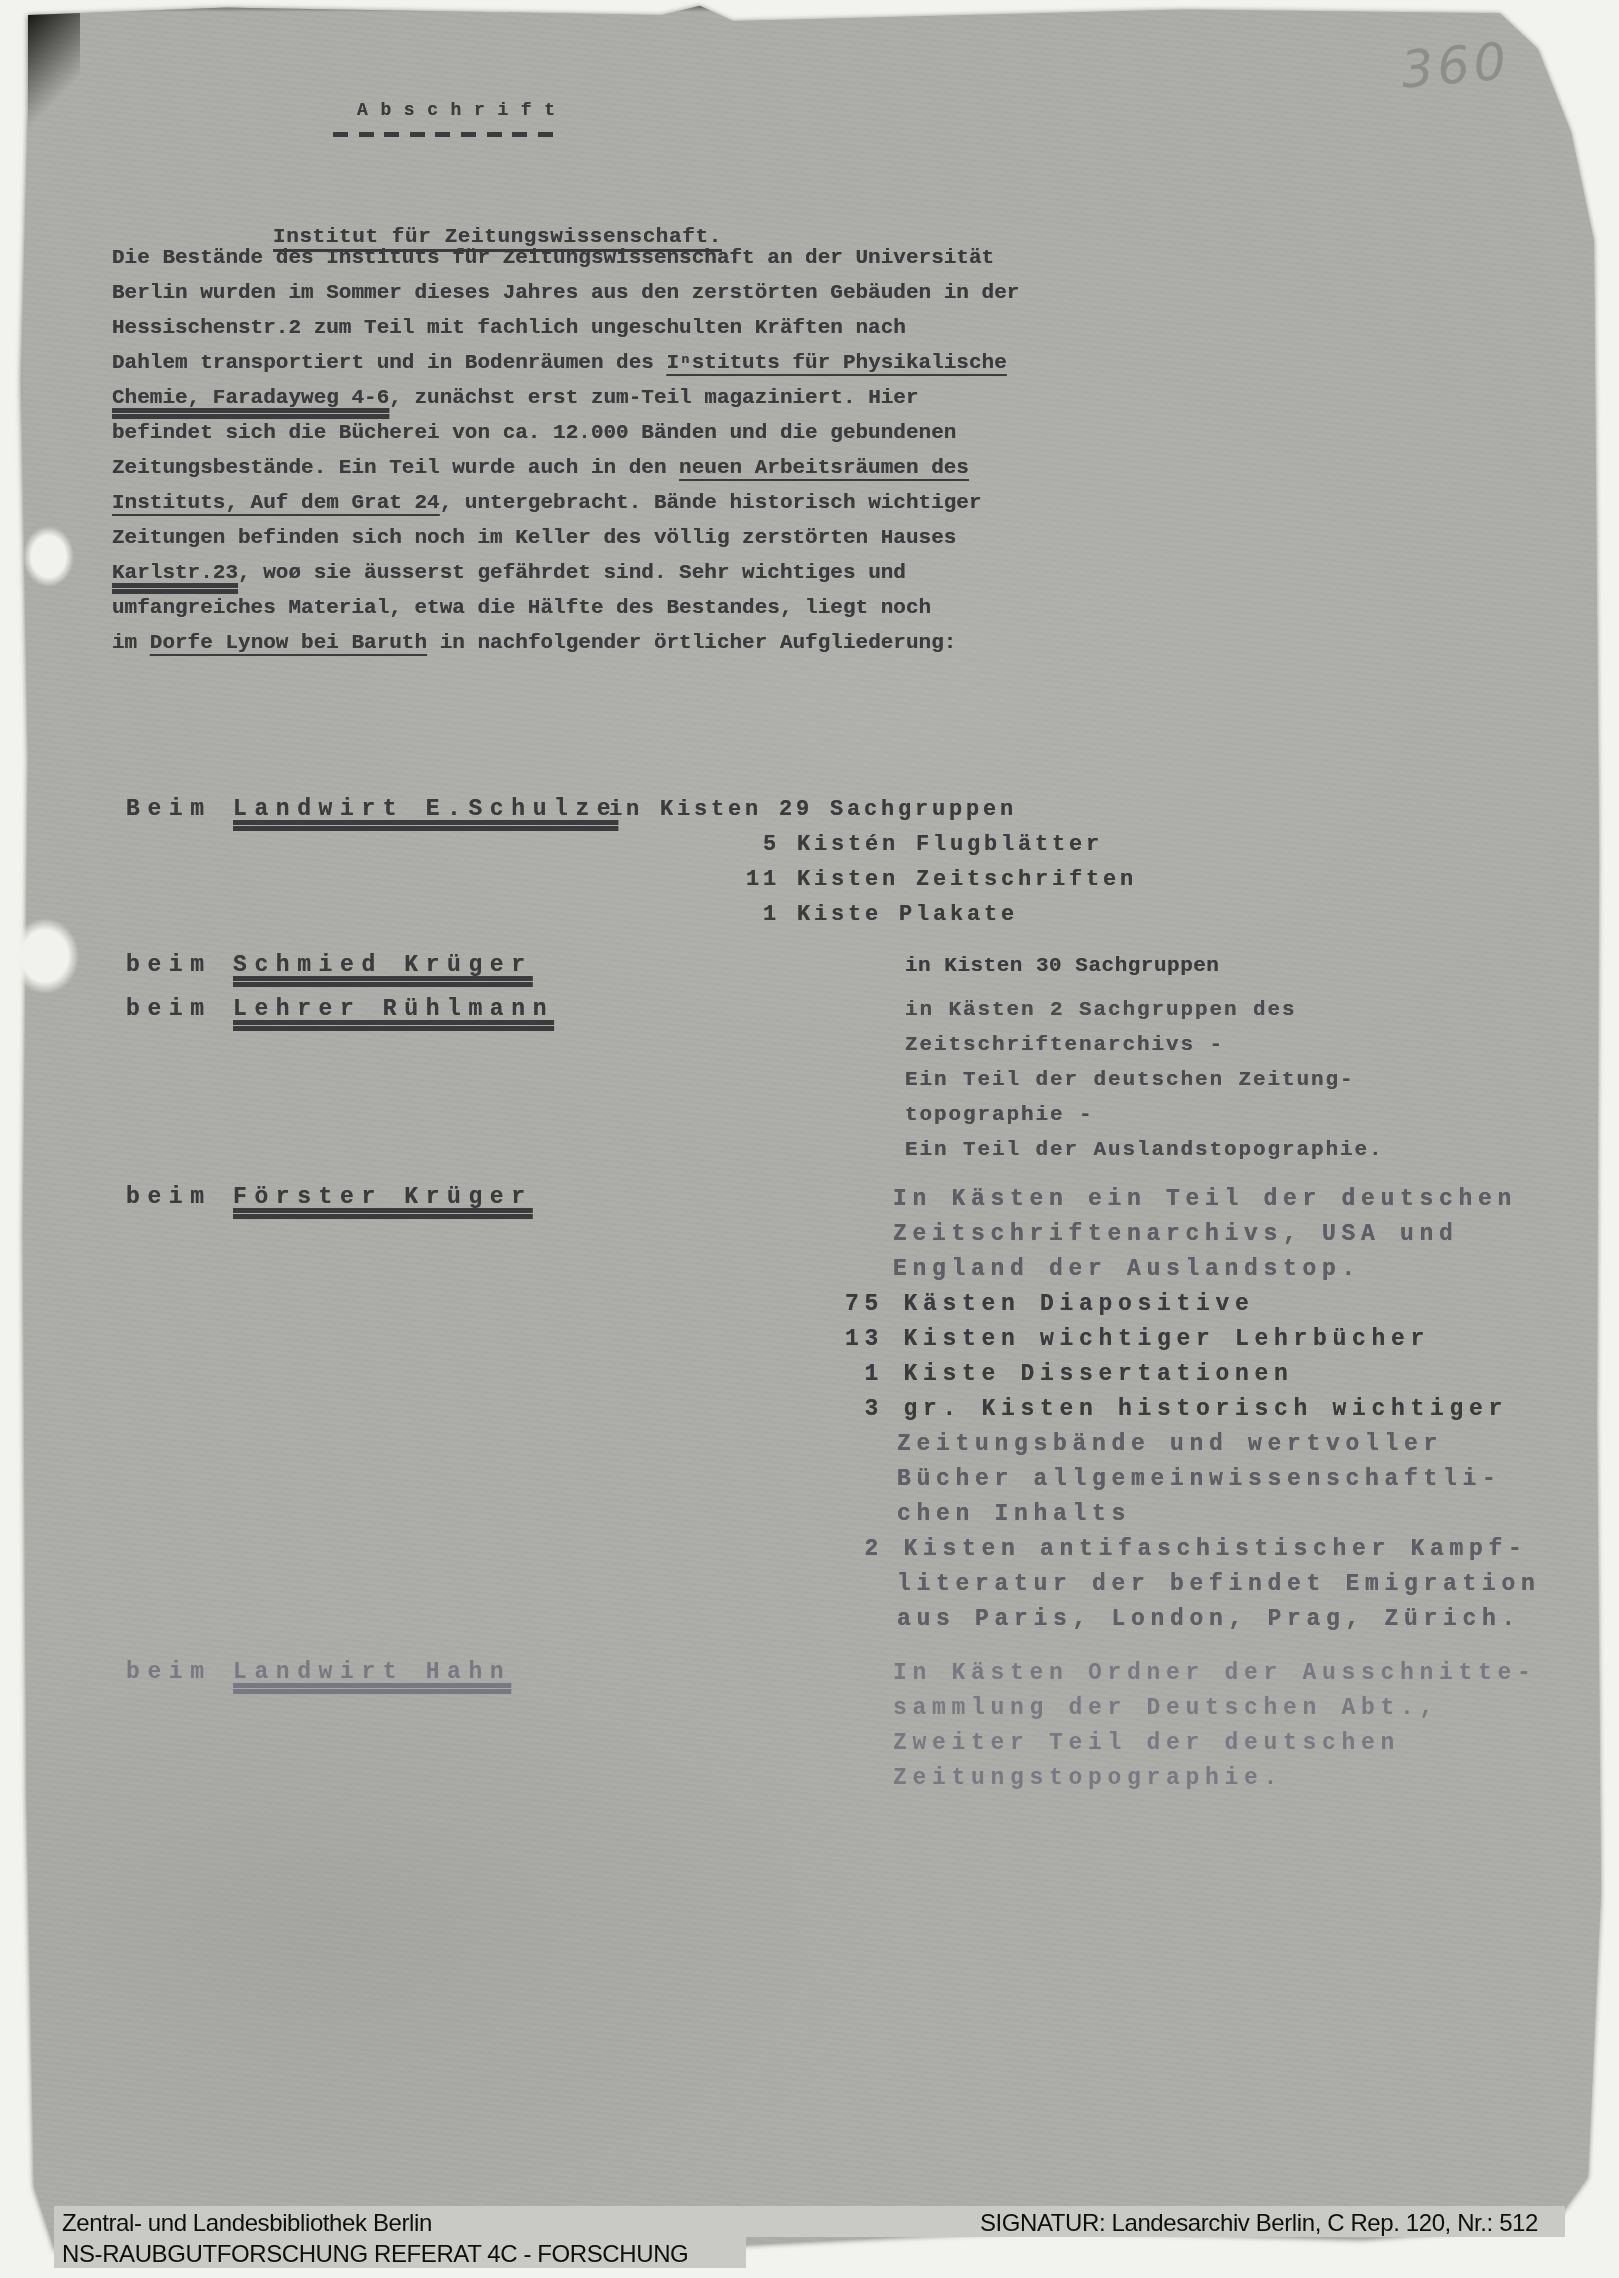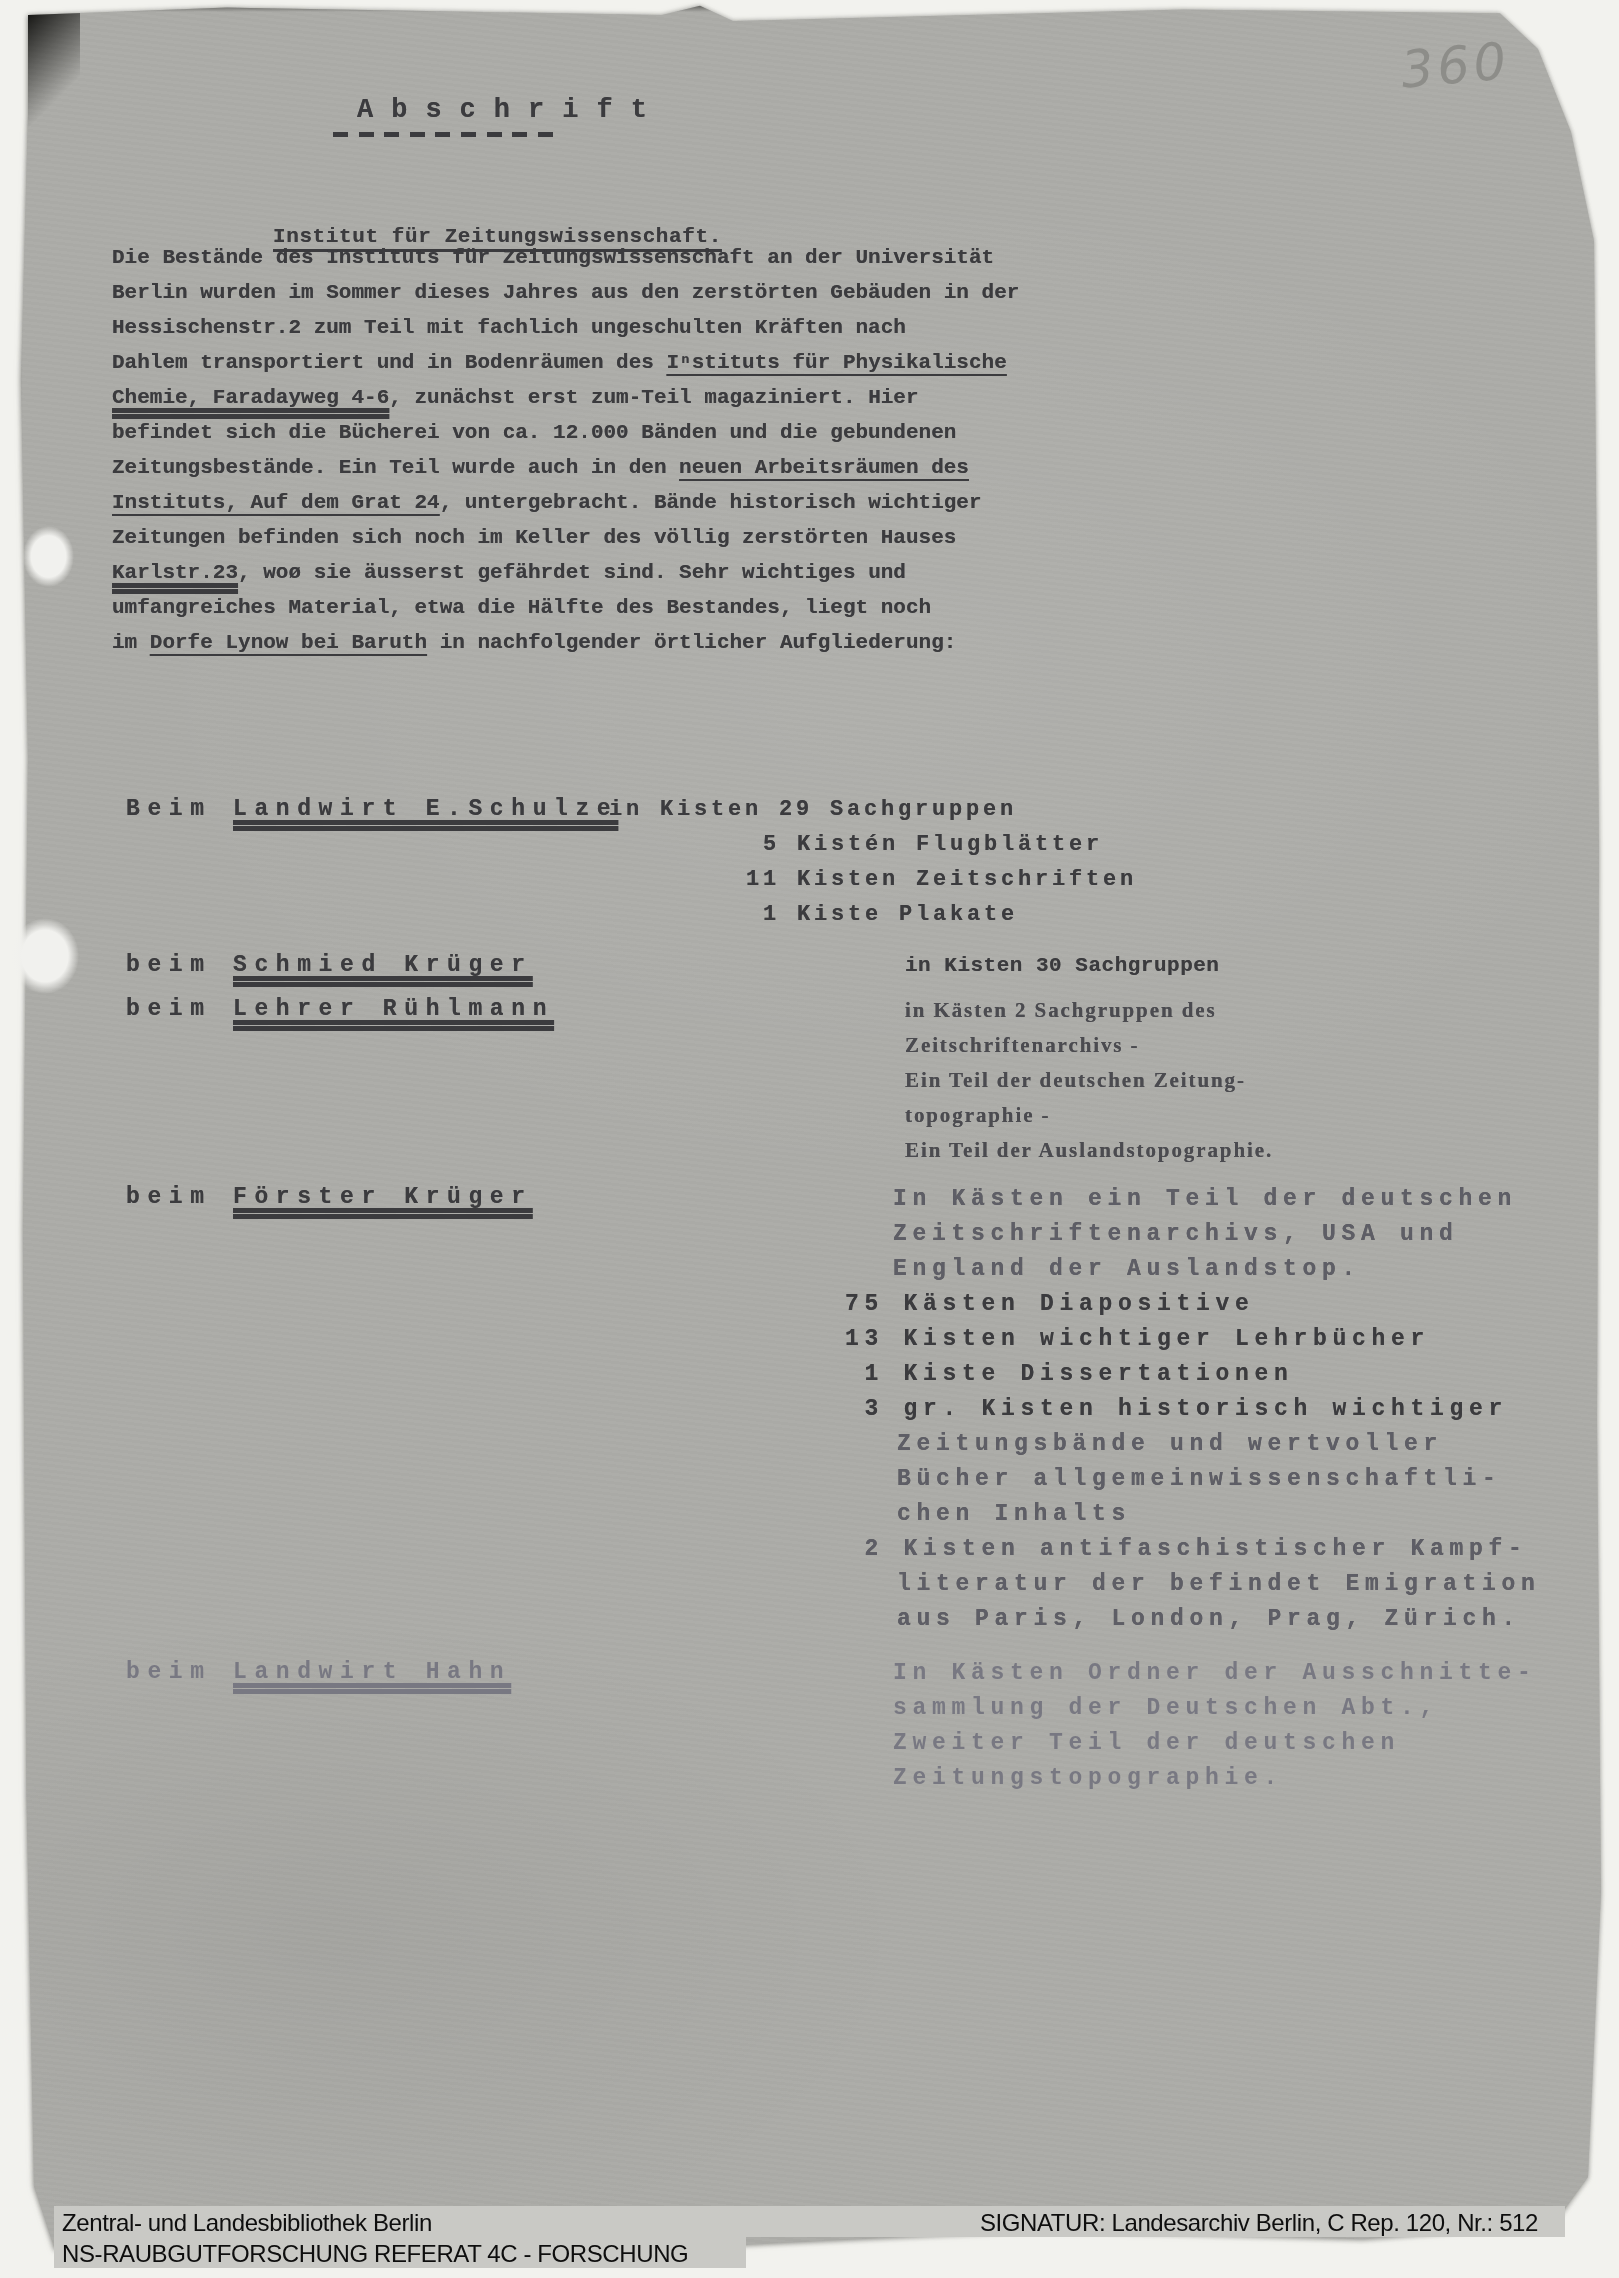--- a/index.html
+++ b/index.html
@@ -27,29 +27,29 @@
   .edge-left { position:absolute; left:0; top:0; width:23px; height:2186px;
       background:linear-gradient(90deg, rgba(14,14,12,.7), rgba(14,14,12,.15) 55%, transparent); }
 
   .hole { position:absolute; border-radius:50%;
       background:radial-gradient(closest-side, #f1f1ee 68%, rgba(241,241,238,0)); }
 
   .ln { position:absolute; white-space:pre; font-weight:700; color:#3b3b3e;
         font-size:21px; line-height:28px; text-shadow:0 0 0.5px rgba(40,40,44,.6); }
   .u  { text-decoration-line:underline; text-decoration-thickness:2.2px; text-underline-offset:5.7px; }
   .u2 { text-decoration-line:underline; text-decoration-style:double; text-decoration-thickness:5.2px; text-underline-offset:4.7px;text-align:center; }
-  .head  { font-size:27px; letter-spacing:0.9px; }
+  .head  { font-size:18px; letter-spacing:0.9px; }
   .title { font-size:21px; letter-spacing:0.6px;margin-top:41px; }
   .title .u { text-underline-offset:6.6px; text-decoration-thickness:2.5px; }
   .dashes { position:absolute; left:333px; top:132px; width:227px; height:4.7px;
       background:repeating-linear-gradient(90deg,#3b3b3e 0 15px, transparent 15px 25.6px); }
   .lab { font-size:23px; letter-spacing:7.6px; }
   .e1 { font-size:22px;  letter-spacing:3.8px; }
   .e2 { letter-spacing:0.5px; }
-  .e3 { letter-spacing:1.9px; color:#4b4b50;font-family:Liberation Serif, serif; }
+  .e3 { letter-spacing:1.9px; color:#4b4b50; }
   .e4 { font-size:23px; letter-spacing:5.7px; }
   .m { color:#5e5e66; }
   .f { color:#787882; text-shadow:none; }
   .pencil { position:absolute; left:1401px; top:36px; font-family:"DejaVu Sans",sans-serif;
       font-style:italic; font-size:51px; font-weight:400; color:#8d8d89;
       letter-spacing:3.8px; transform:rotate(-5deg); }
 
   .band { position:absolute; background:#c9c9c5; }
   .fl { position:absolute; font-family:"Liberation Sans",sans-serif; font-size:24px;
         letter-spacing:-0.4px; color:#0e0e0e; white-space:pre; }

